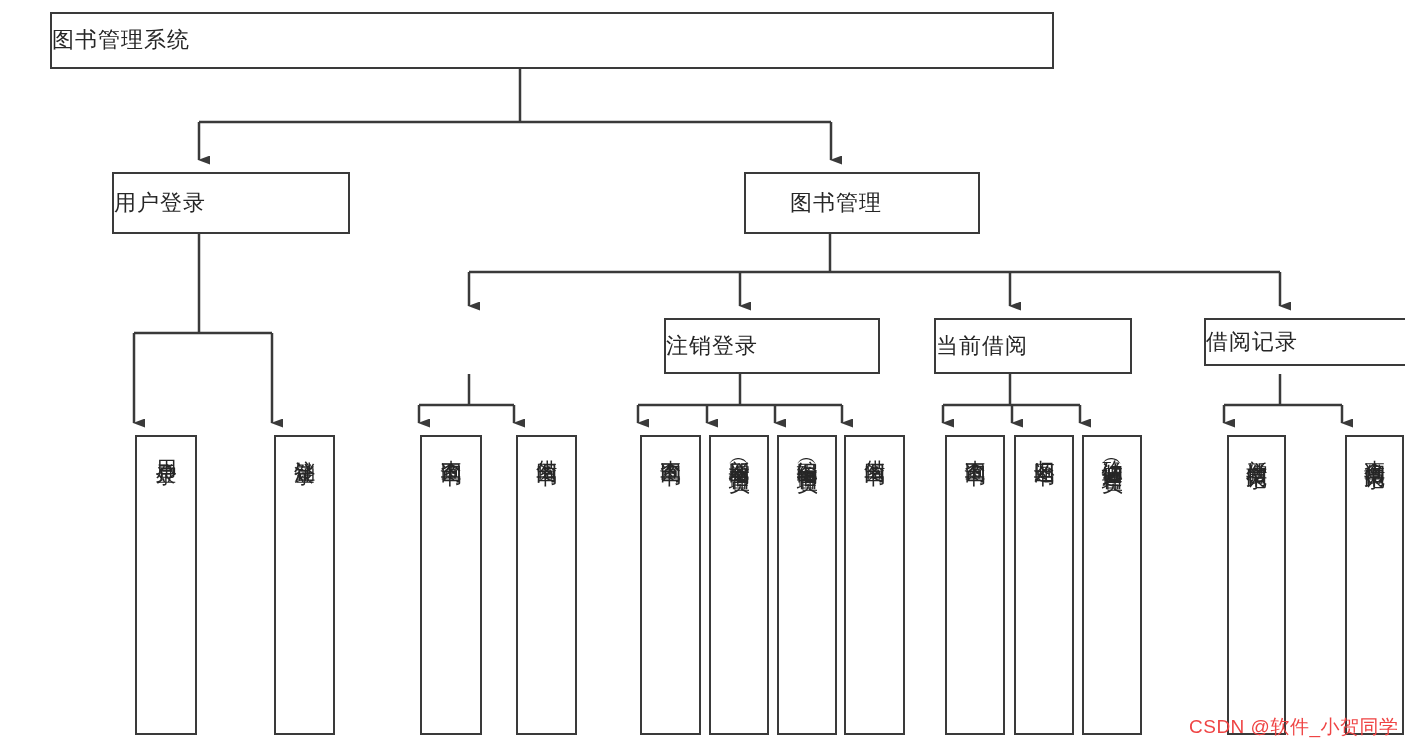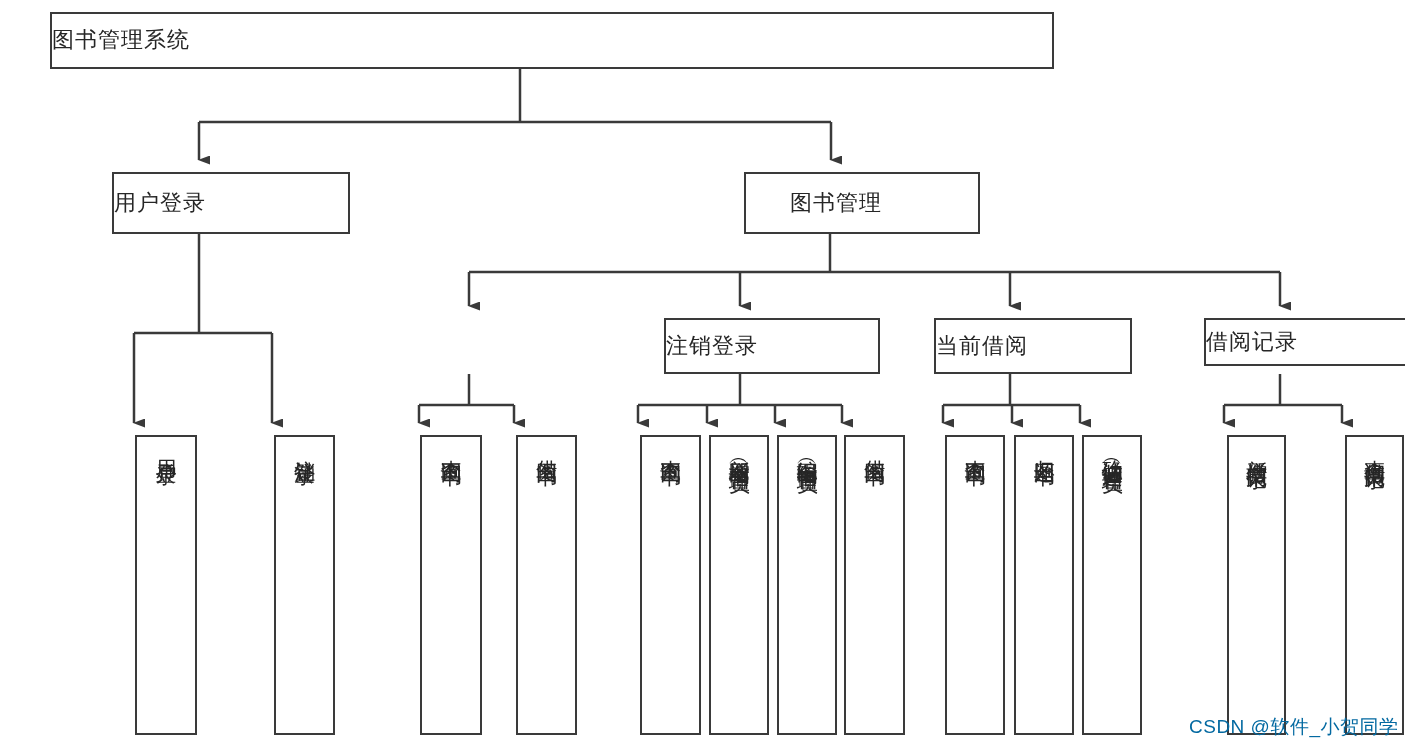--- a/index.html
+++ b/index.html
@@ -52,21 +52,21 @@
   }
   .node.vert .nodetext {
     writing-mode: vertical-rl;
     text-orientation: upright;
   }
   .watermark {
     position: absolute;
     left: 1189px;
     top: 714px;
     font-size: 19px;
-    color: #0369a1;
+    color: #ef4444;
     letter-spacing: 0.5px;
     z-index: 5;
     white-space: nowrap;
     font-family: "Liberation Sans", "DejaVu Sans", sans-serif;
   }
 </style>
 </head>
 <body>
 
 <div id="canvas">

